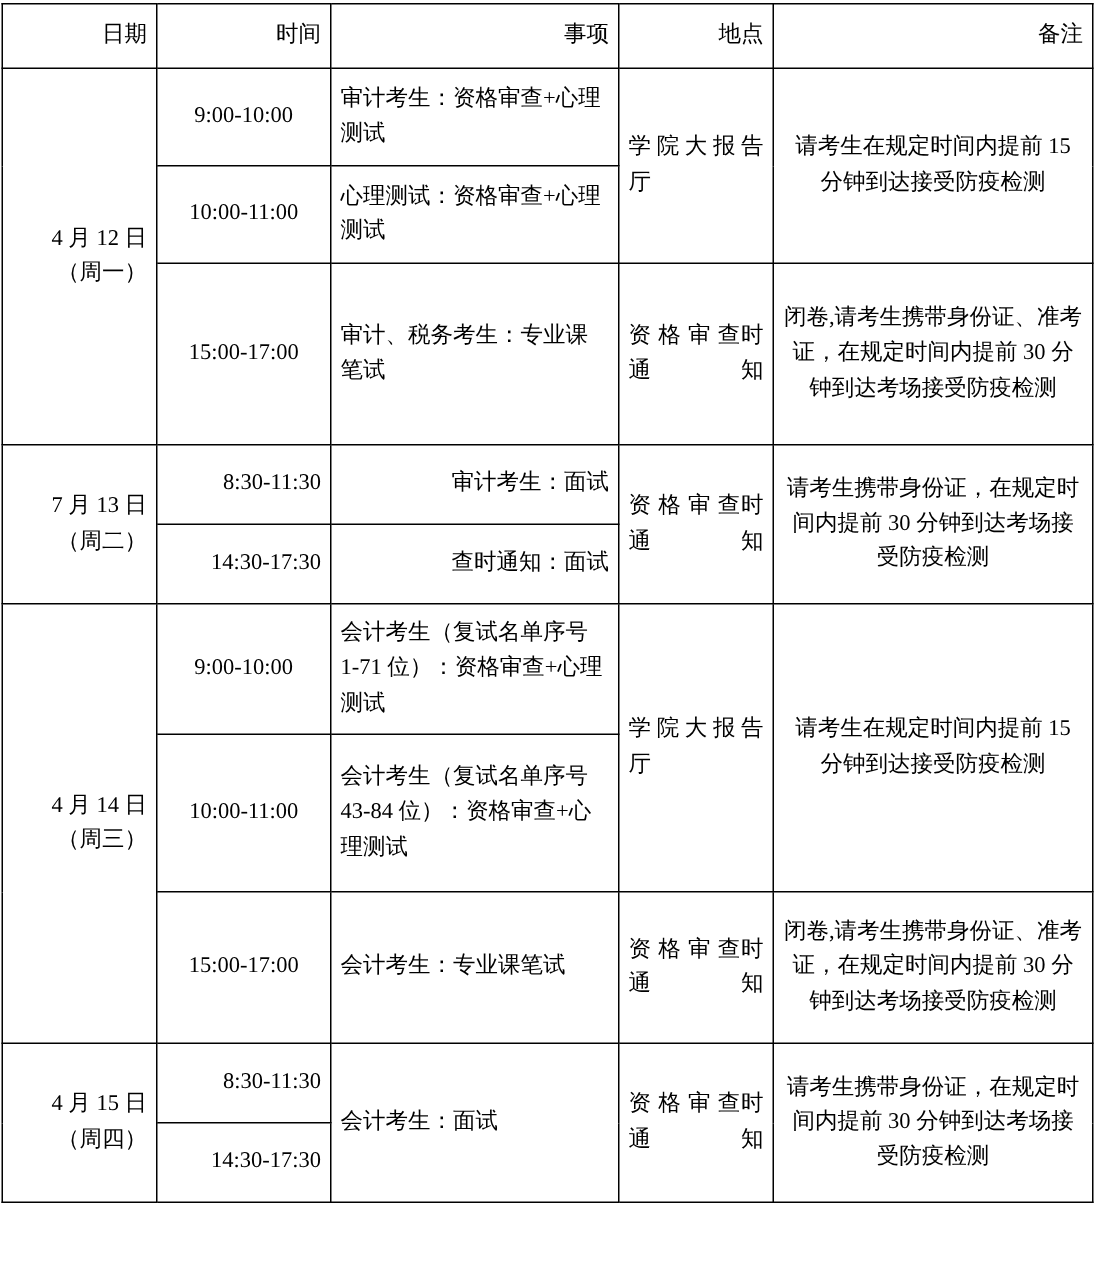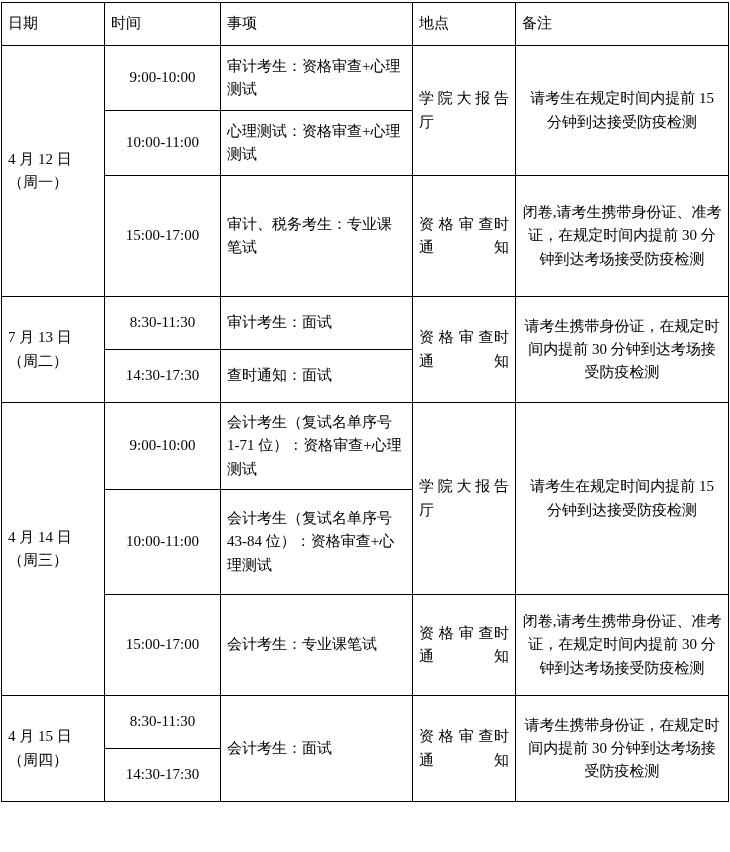--- a/index.html
+++ b/index.html
@@ -32,27 +32,27 @@
     padding: 4px 6px;
   }
   
   col.c-date  { width: 103px; }
   col.c-time  { width: 116px; }
   col.c-item  { width: 192px; }
   col.c-place { width: 103px; }
   col.c-note  { width: 213px; }
 
   thead td {
-    text-align: left;
+    text-align: right;
     height: 34px;
     padding: 3px 4px;
     font-size: 15.5px;
   }
   .date-cell {
-    text-align: left;
+    text-align: right;
     font-size: 15px;
     line-height: 1.7;
   }
   .date-cell .dow {
     display: block;
   }
   .time-cell {
     text-align: center;
     font-size: 15px;
     white-space: nowrap;
@@ -78,21 +78,21 @@
     padding-left: 8px;
     padding-right: 6px;
   }
   .place-just {
     text-align: justify;
     text-align-last: justify;
     text-justify: inter-character;
   }
   .h-tall   { height: 56px; }
   .h-big    { height: 112px; }
-  .h-mid    { height: 44px; }
+  .h-mid    { height: 44px; text-align: right; }
   .h-row14a { height: 78px; }
   .h-row14b { height: 96px; }
   .h-row14c { height: 92px; }
 </style>
 </head>
 <body>
 
 <div class="sheet">
   <table class="schedule">
     <colgroup>

